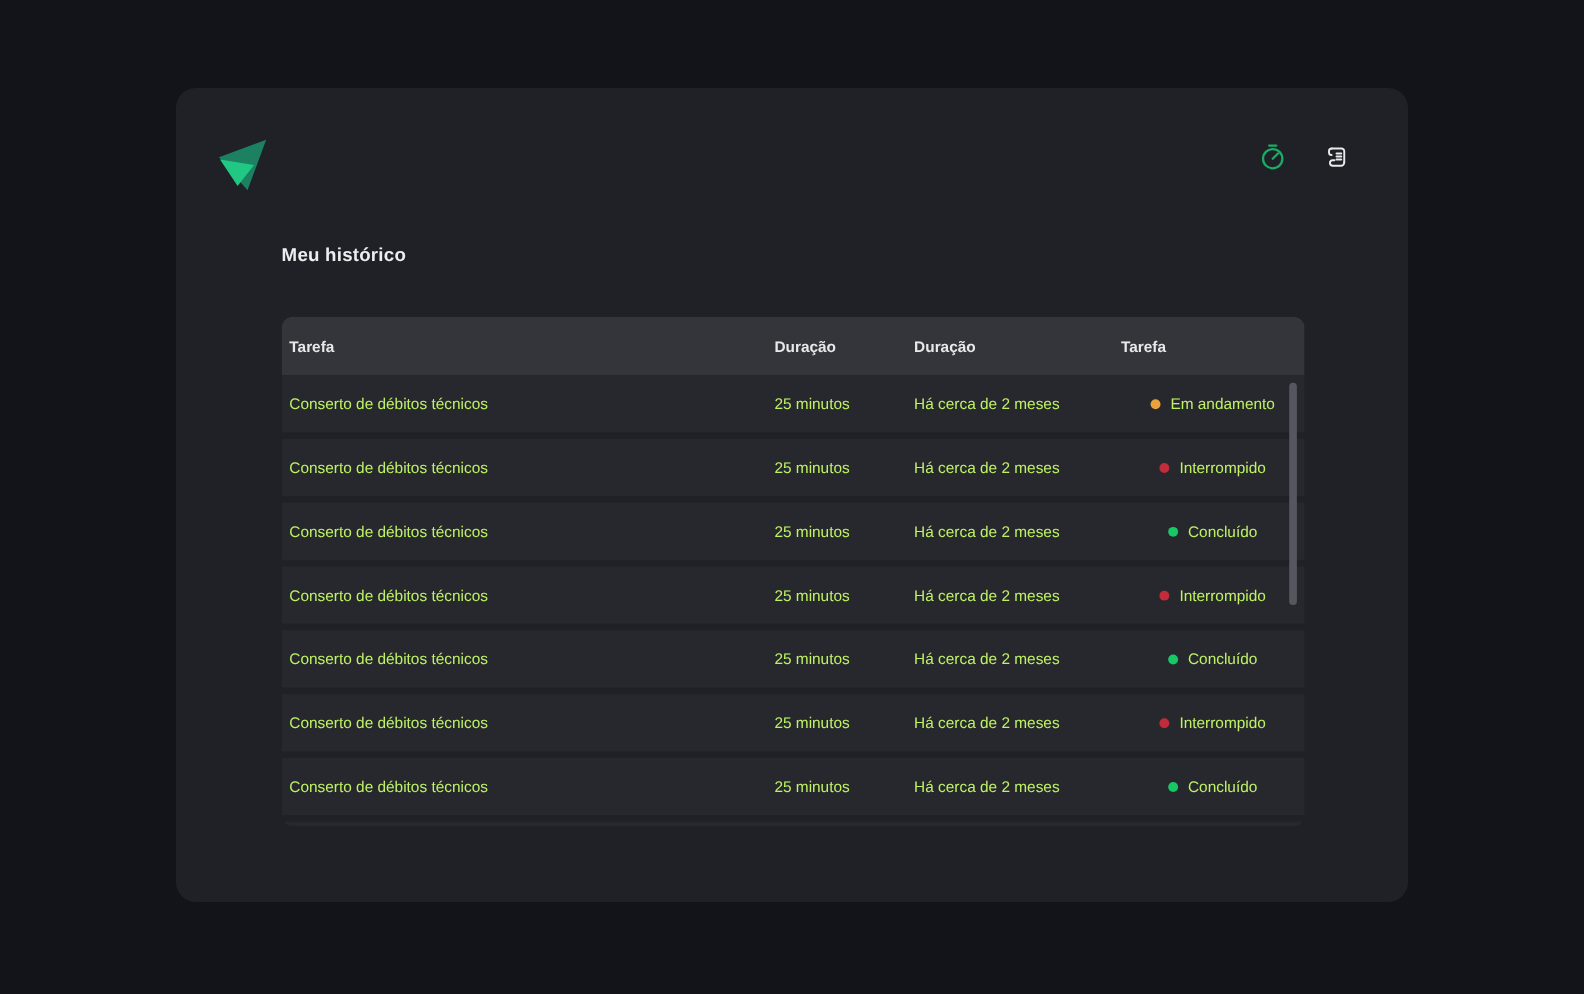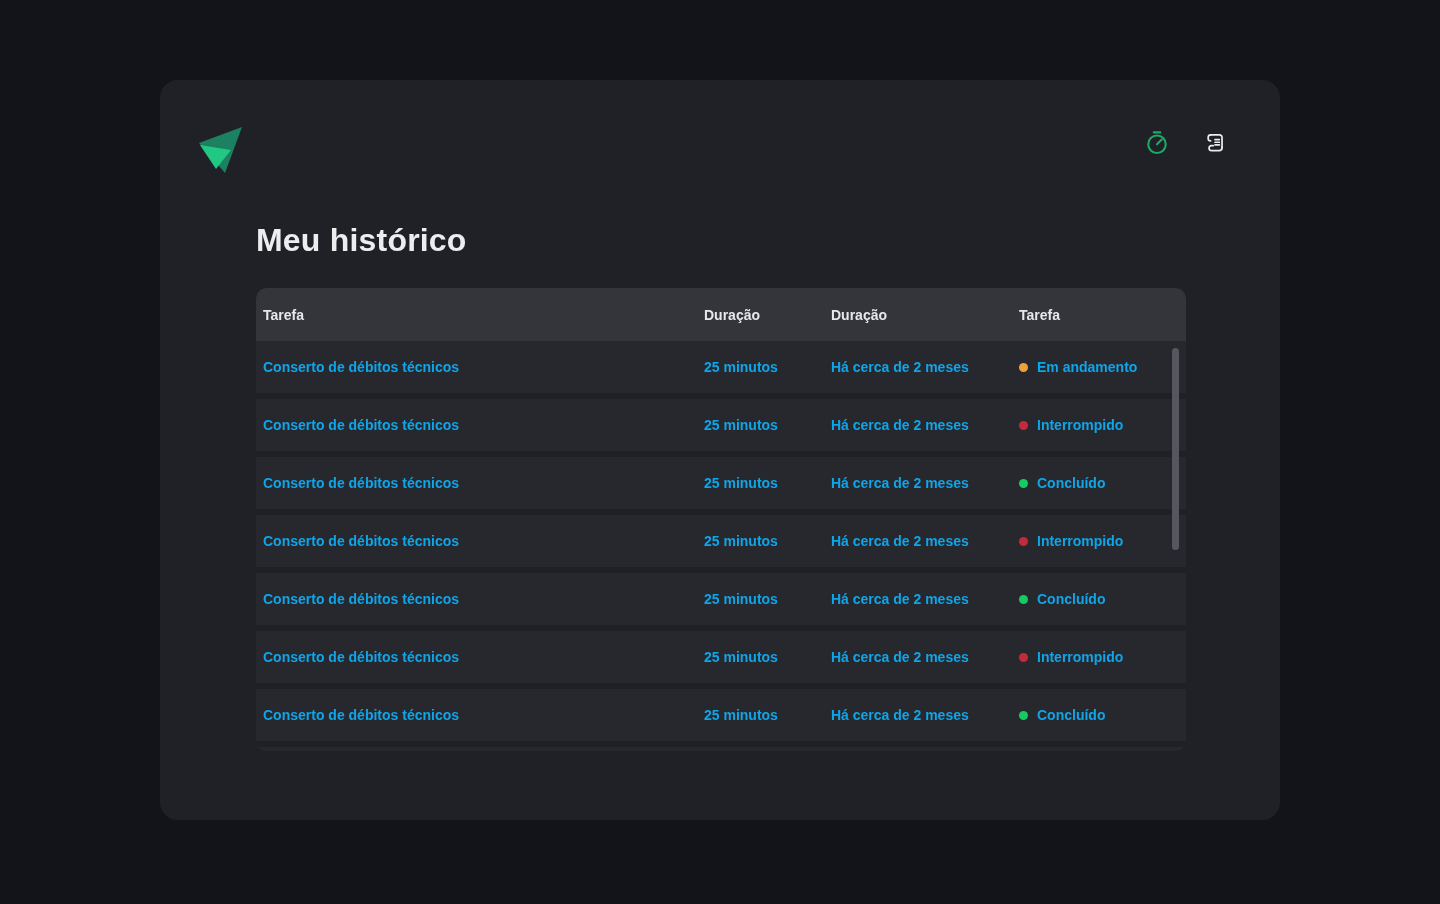--- a/index.html
+++ b/index.html
@@ -31,21 +31,21 @@
   }
   .icon-btn {
     width: 26px; height: 26px;
     display: flex; align-items: center; justify-content: center;
     cursor: pointer;
     background: none; border: none; padding: 0;
   }
   .page-title {
     position: absolute;
     left: 96px; top: 142px;
-    font-size: 32px;
+    font-size: 17px;
     font-weight: 700;
     color: #ECEDEF;
     letter-spacing: 0.2px;
   }
   .table {
     position: absolute;
     left: 96px; top: 208px;
     width: 930px; height: 463px;
     border-radius: 10px;
     overflow: hidden;
@@ -61,31 +61,32 @@
     background: #34353B;
     border-radius: 10px 10px 0 0;
     color: #E7E8EA;
     font-size: 14px;
     font-weight: 700;
   }
   .row {
     height: 52px;
     margin-bottom: 6px;
     background: #27282E;
-    color: #0ea5e9;
+    color: #bef264;
     font-size: 14px;
-    font-weight: 700;
+    font-weight: 400;
   }
   .row-partial {
     height: 52px;
     background: #27282E;
   }
   .cell-status {
     display: flex;
     align-items: center;
+    justify-content: center;
   }
   .status-dot {
     width: 9px; height: 9px;
     border-radius: 50%;
     margin-right: 9px;
     flex: none;
   }
   .scrollbar-thumb {
     position: absolute;
     right: 7px; top: 60px;

